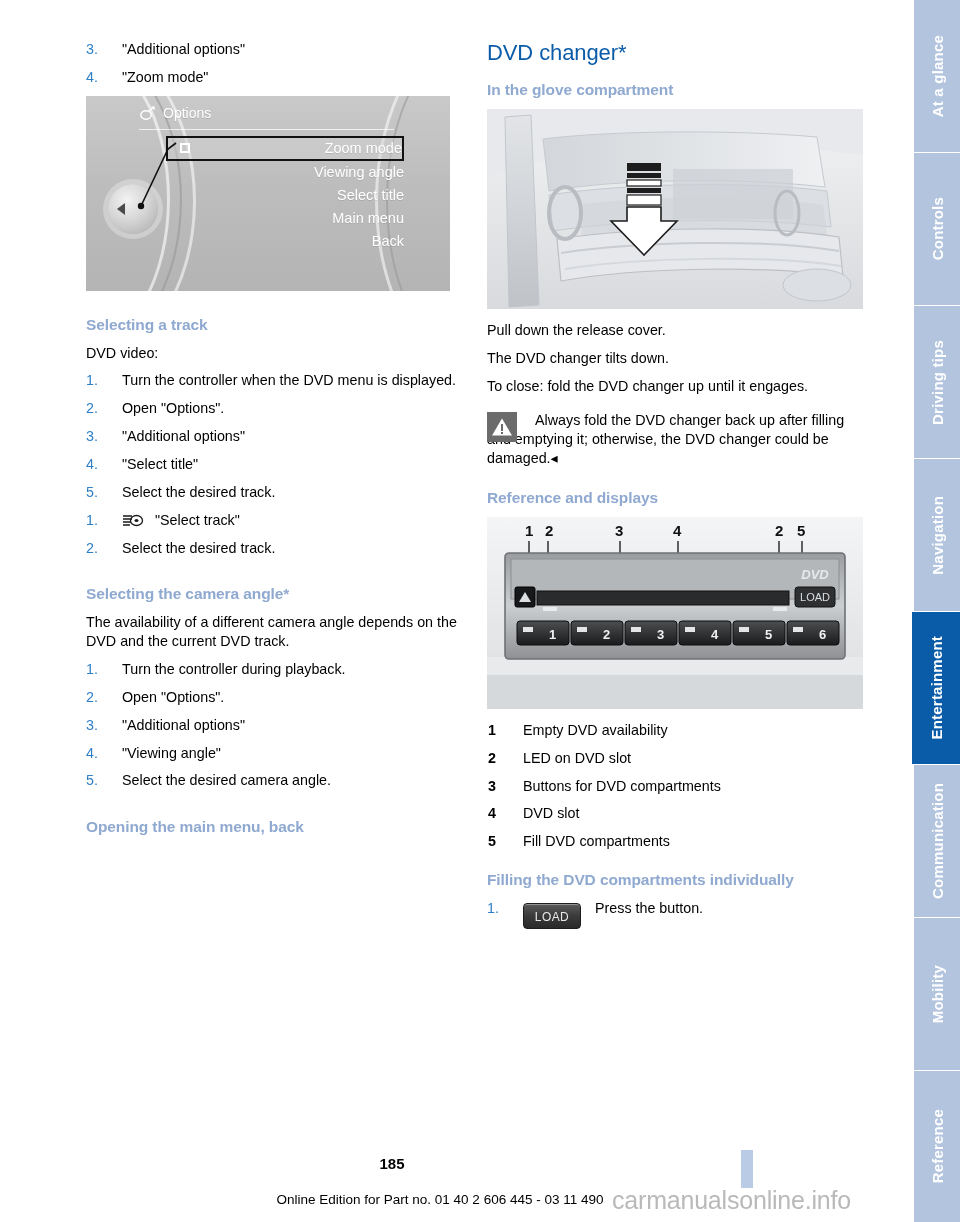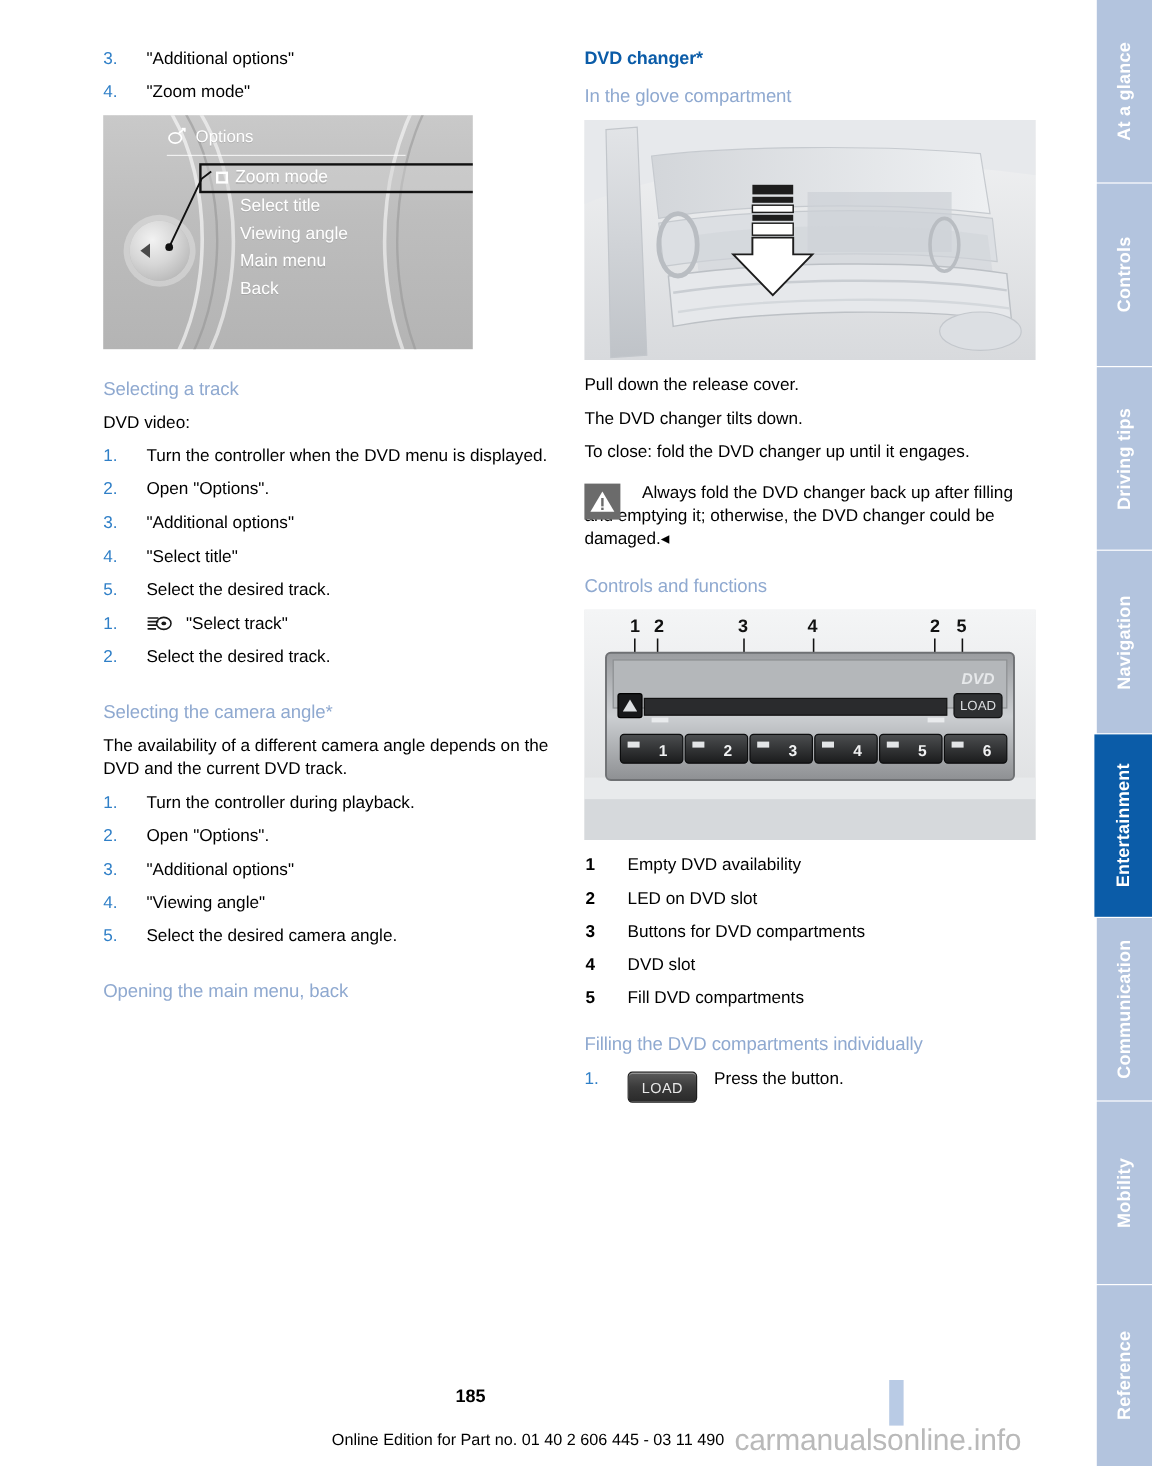--- a/index.html
+++ b/index.html
@@ -16,29 +16,29 @@
   
   #page { position:absolute; inset:0; }
 
   .col { position:absolute; top:40px; width:376px; }
   #col-left  { left:86px; }
   #col-right { left:487px; }
 
   
   h1.sec {
     color:#0b5ca8;
-    font-size:15px;
-    font-weight:bold;
+    font-size:22px;
+    font-weight:normal;
     margin:0 0 14px 0;
     letter-spacing:-0.1px;
   }
   h2.sub {
     color:#8fa9d0;
     font-size:15.5px;
-    font-weight:normal;
+    font-weight:bold;
     margin:0 0 9px 0;
     letter-spacing:-0.1px;
     line-height:1.28;
   }
   p.body {
     font-size:14.3px;
     line-height:1.32;
     margin:0 0 9px 0;
   }
 
@@ -73,24 +73,25 @@
     font-weight:bold;
     font-size:14.3px;
   }
 
   .gap-sm { height:10px; }
   .gap-md { height:18px; }
 
   
   .idrive {
     position:relative;
-    width:308px; height:195px;
+    width:364px; height:195px;
     margin:4px 0 24px 0;
     background:linear-gradient(180deg,#c9c9c9 0%,#bdbdbd 45%,#b4b4b4 100%);
     overflow:hidden;
+    text-align:right;
   }
   .idrive .arc {
     position:absolute;
     border-radius:50%;
     border:2px solid rgba(255,255,255,.55);
   }
   .idrive .a1 { left:-120px; top:-60px; width:230px; height:330px; border-width:3px; }
   .idrive .a2 { left:-104px; top:-52px; width:200px; height:312px; border-width:2px; border-color:rgba(150,150,150,.6); }
   .idrive .a3 { left:-88px;  top:-44px; width:172px; height:294px; border-width:3px; border-color:rgba(255,255,255,.6); }
   .idrive .a4 { right:-135px; top:-70px; width:210px; height:350px; border-width:3px; }
@@ -275,24 +276,24 @@
         <span class="tt">Options</span>
       </div>
       <div class="titleline"></div>
 
       <div class="menu">
         <div class="mi sel">
           <span class="chk"></span>
           <span>Zoom mode</span>
         </div>
         <div class="mi">
-          <span>Select title</span>
+          <span>Viewing angle</span>
         </div>
         <div class="mi">
-          <span>Viewing angle</span>
+          <span>Select title</span>
         </div>
         <div class="mi">
           <span>Main menu</span>
         </div>
         <div class="mi">
           <span>Back</span>
         </div>
       </div>
 
       <div class="knob">
@@ -439,21 +440,21 @@
           <rect x="10" y="15" width="2" height="2" fill="#6b6b6b"></rect>
         </svg>
       </span>
       <div class="wtext">
         <span class="first">Always fold the DVD changer back up after filling and emptying it; otherwise, the DVD changer could be damaged.</span><span>◂</span>
       </div>
     </div>
 
     <div class="gap-sm"></div>
 
-    <h2 class="sub">Controls and functions</h2>
+    <h2 class="sub">Reference and displays</h2>
 
     <svg class="photo photo-changer" viewBox="0 0 376 192" preserveAspectRatio="none">
       <defs>
         <linearGradient id="pA" x1="0" y1="0" x2="0" y2="1">
           <stop offset="0" stop-color="#f4f5f6"></stop>
             <stop offset="1" stop-color="#dadcde"></stop>
         </linearGradient>
         <linearGradient id="pB" x1="0" y1="0" x2="0" y2="1">
           <stop offset="0" stop-color="#9a9c9f"></stop>
             <stop offset="0.5" stop-color="#cccfd2"></stop>

